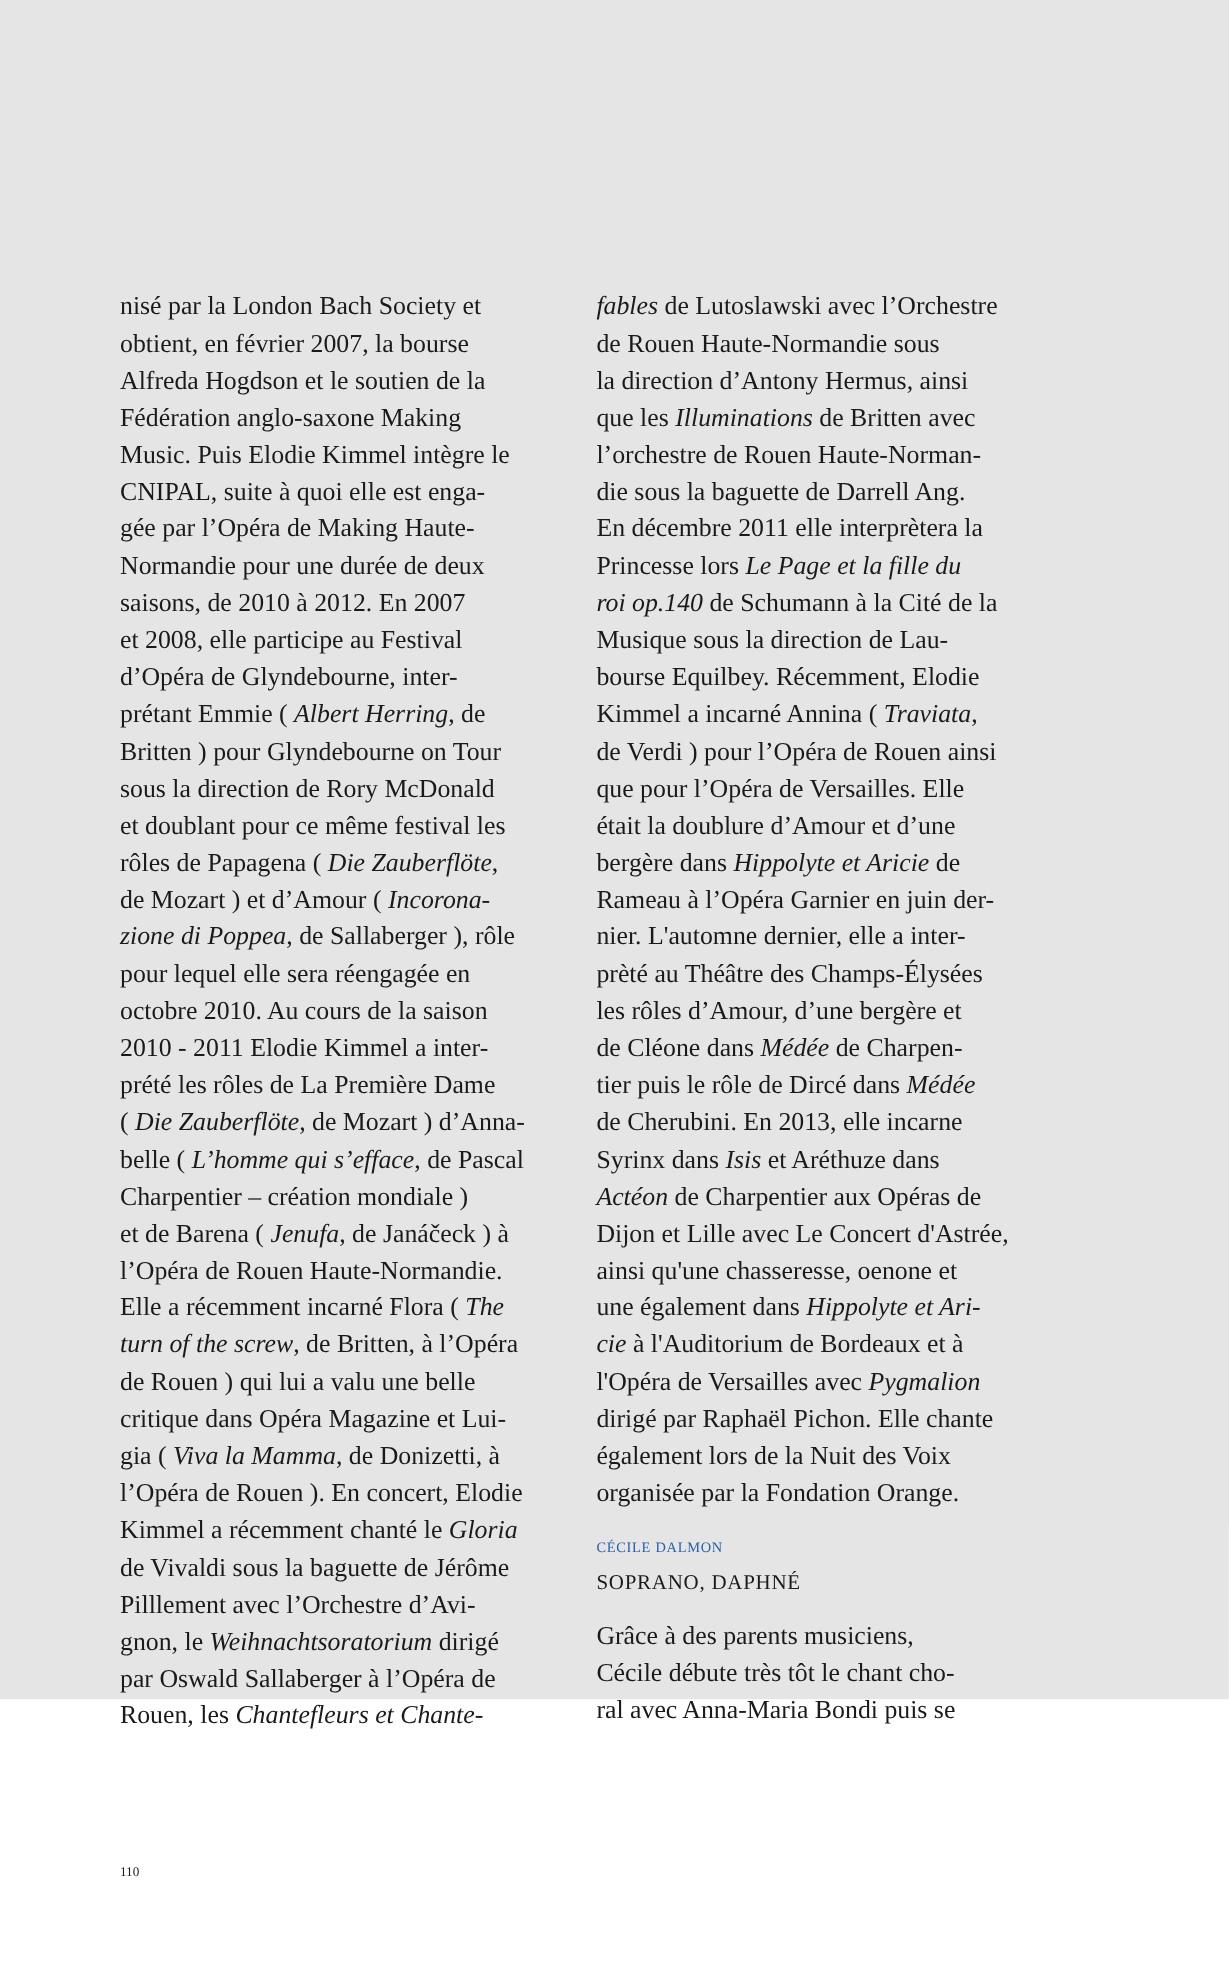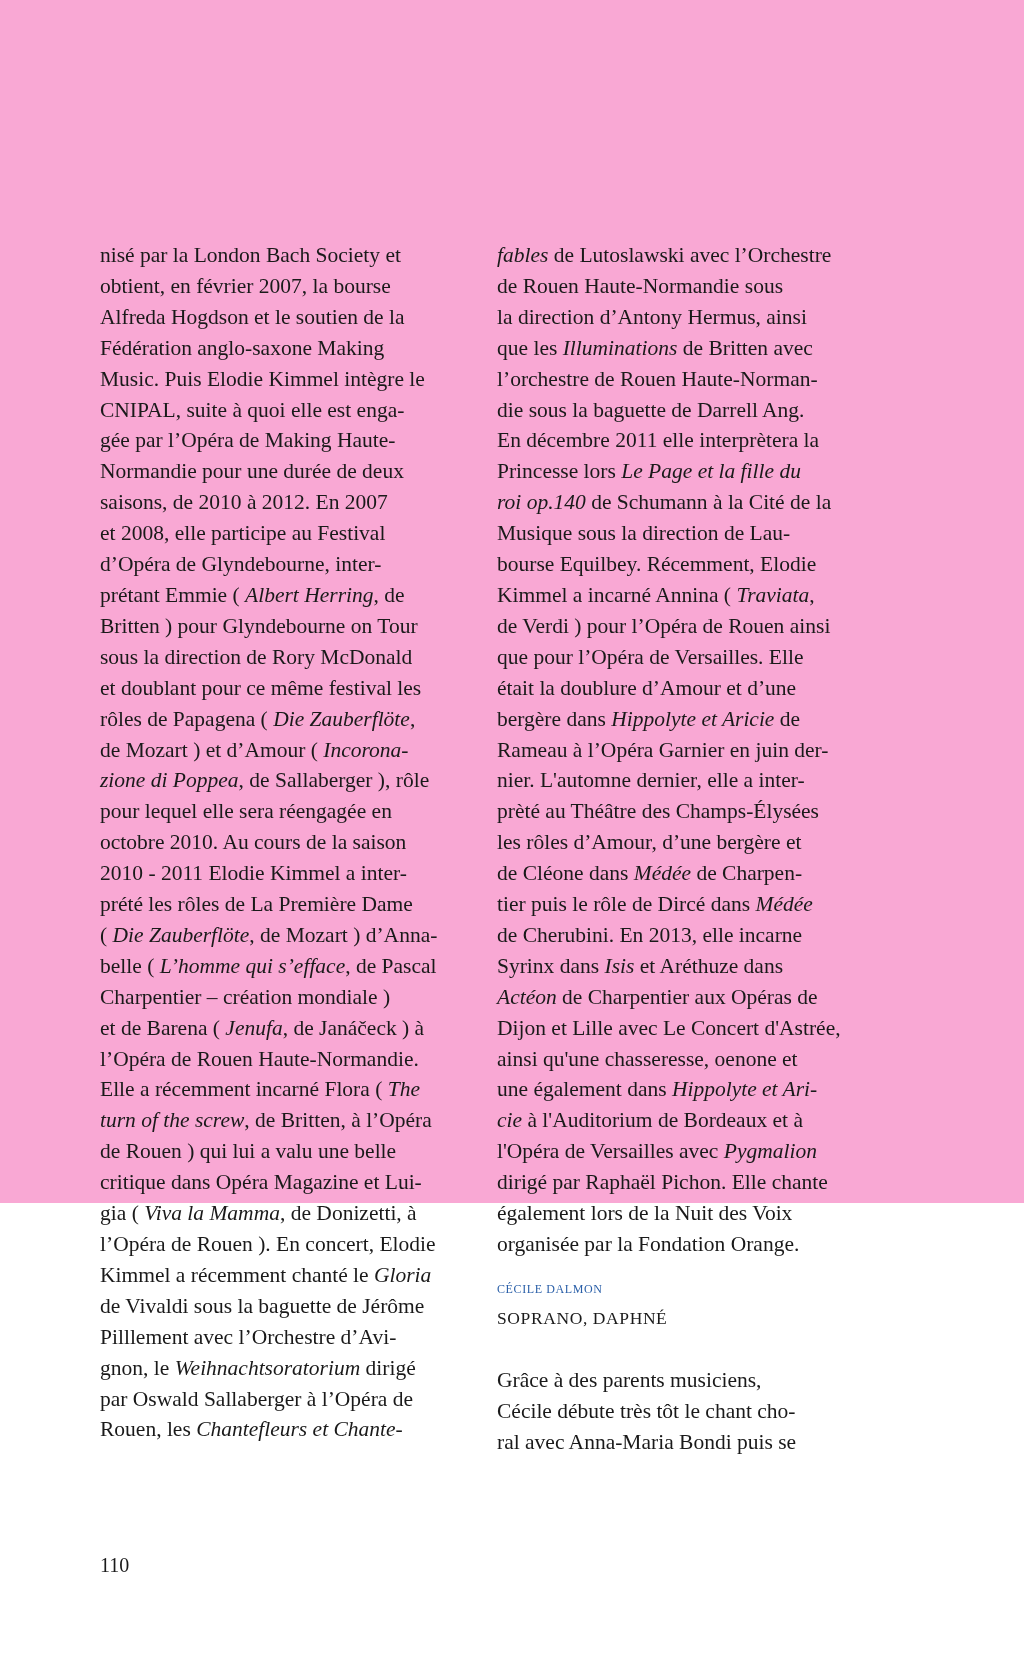--- a/index.html
+++ b/index.html
@@ -1,17 +1,17 @@
 <!DOCTYPE html>
 <html><head>
   <meta charset="utf-8">
   <style>
     html, body { margin: 0; padding: 0; background: #ffffff; }
     body { width: 1024px; height: 1654px; position: relative; overflow: hidden; }
-    .page { position: absolute; left: 0; top: 0; width: 1024px; height: 1203px; background: #f9a8d4; }
+    .page { position: absolute; left: 0; top: 0; width: 1024px; height: 1416px; background: #e5e5e5; }
     .col {
       position: absolute;
       top: 240px;
       font-family: "Liberation Serif", "DejaVu Serif", serif;
       font-size: 21.5px;
       line-height: 30.9px;
       color: #1a1a1a;
     }
     .col-left { left: 100px; width: 360px; }
     .col-right { left: 497px; width: 380px; }
@@ -26,28 +26,28 @@
       margin-top: 14px;
       line-height: 30px;
     }
     .heading-role {
       font-family: "Liberation Serif", "DejaVu Serif", serif;
       font-size: 17.5px;
       letter-spacing: 0.6px;
       color: #1a1a1a;
       display: block;
       line-height: 28px;
-      margin-bottom: 33px;
+      margin-bottom: 16px;
     }
     .page-number {
       position: absolute;
       left: 100px;
       top: 1554px;
       font-family: "Liberation Serif", "DejaVu Serif", serif;
-      font-size: 20px;
+      font-size: 11px;
       color: #1a1a1a;
     }
   </style>
 </head>
 <body>
 
 <div class="page">
   <div class="col col-left" id="left-col">
       <span class="line"><span>nisé par la London Bach Society et</span></span>
       <span class="line"><span>obtient, en février 2007, la bourse</span></span>

